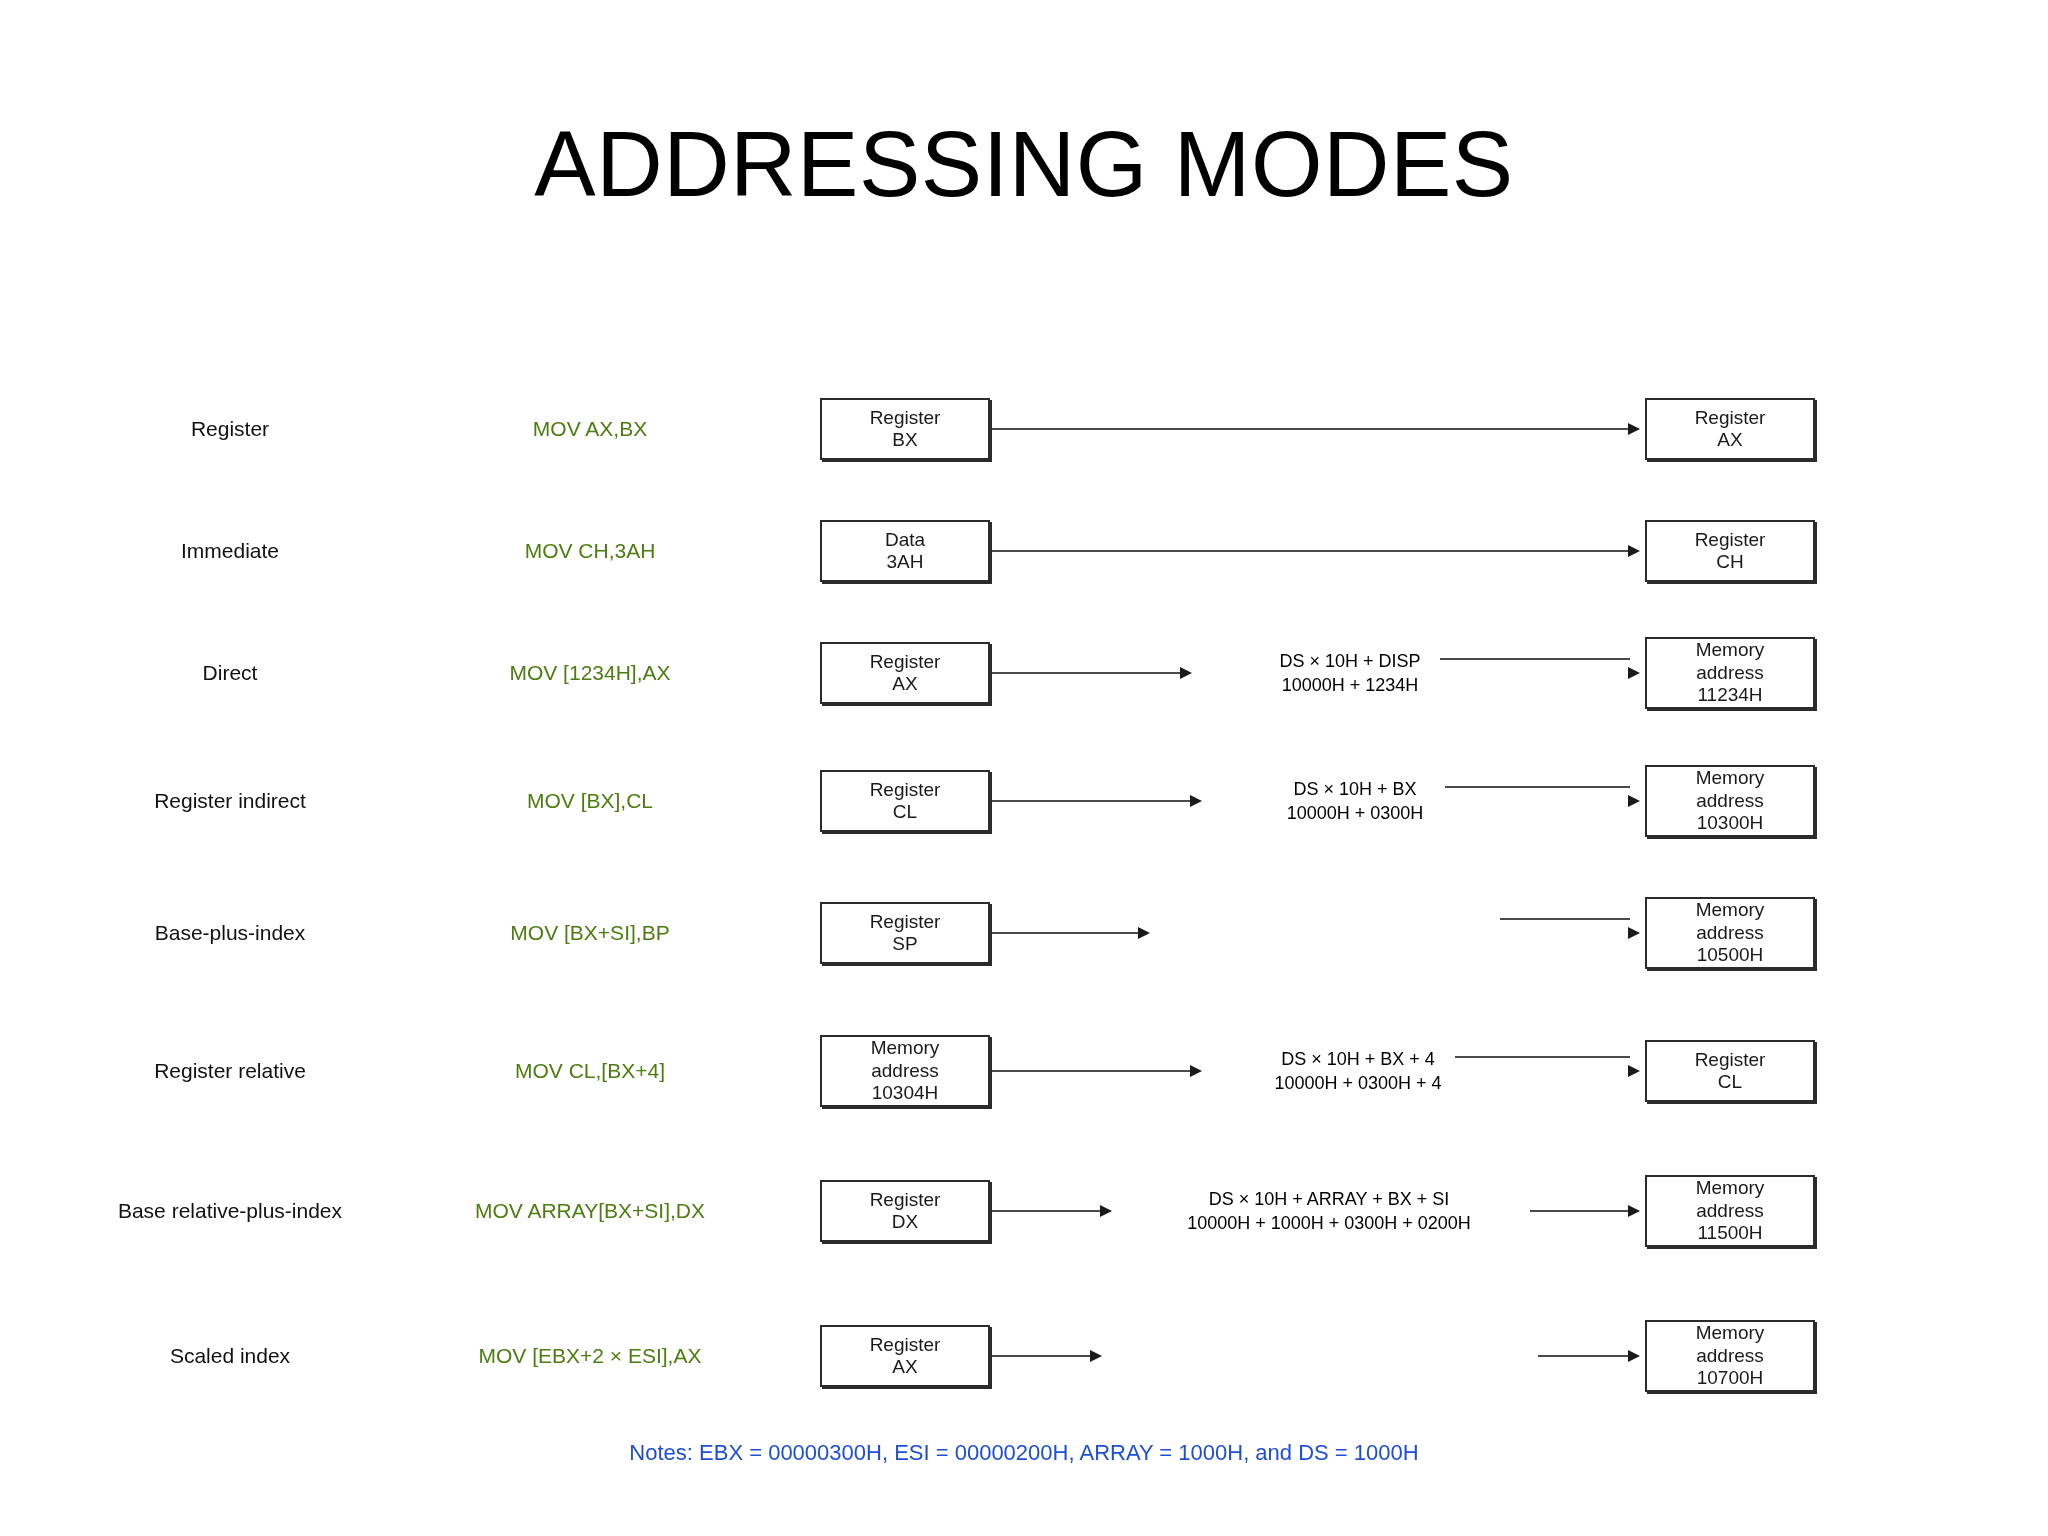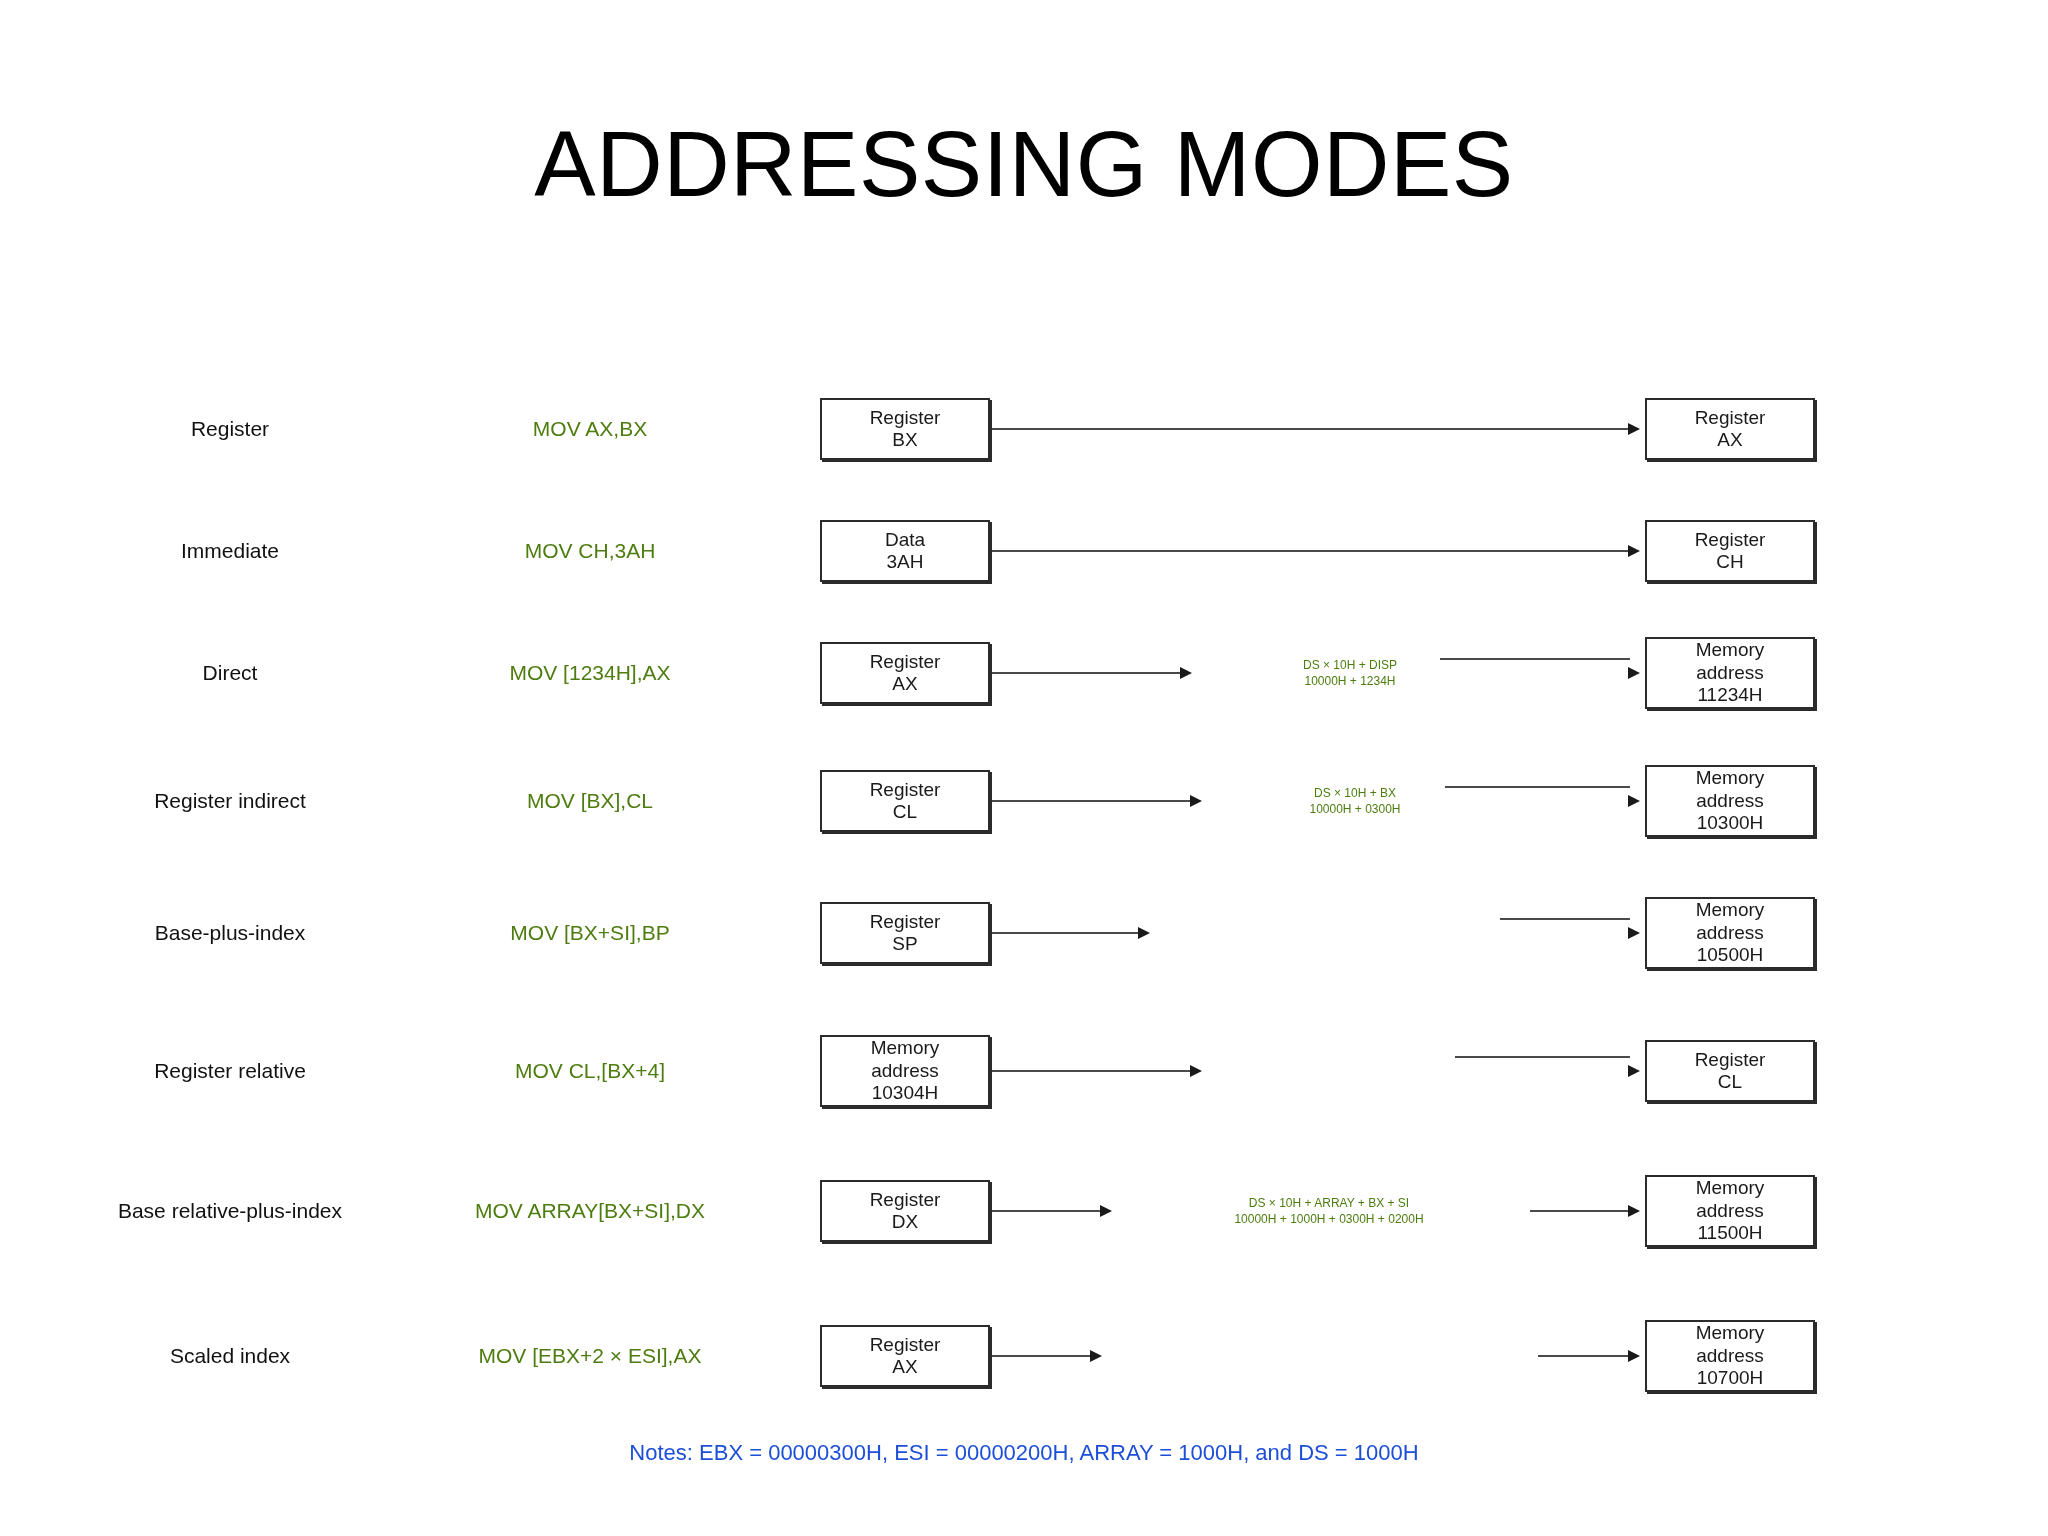--- a/index.html
+++ b/index.html
@@ -118,23 +118,23 @@
   .box.h2 { height: 62px; }
   .box.h3 { height: 72px; }
   .box .bl { display: block; white-space: nowrap; }
 
   
   .addrgen-text {
     position: absolute;
     top: 50%;
     transform: translateY(-50%);
     text-align: center;
-    font-size: 12px;
+    font-size: 18px;
     line-height: 1.35;
-    color: #4d7c0f;
+    color: #000000;
     white-space: nowrap;
   }
   .addrgen-text .bl { display: block; }
 
   
   .conn {
     position: absolute;
     top: 50%;
     height: 2px;
     background: #4a4a4a;
@@ -266,20 +266,24 @@
   <div class="row" style="top:680px;">
     <div class="cell-type">Register relative</div>
     <div class="cell-instruction">MOV   CL,[BX+4]</div>
     <div class="box src h3">
       <span class="bl">Memory</span>
       <span class="bl">address</span>
       <span class="bl">10304H</span>
     </div>
     <div class="conn" style="left:992px; width:200px;"></div>
     <div class="arrowhead" style="left:1190px;"></div>
+    <div class="addrgen-text" style="left:1212px; width:292px;">
+      <span class="bl">DS × 10H + BX + 4</span>
+      <span class="bl">10000H + 0300H + 4</span>
+    </div>
     <div class="conn" style="left:1455px; width:175px; top:calc(50% - 14px);"></div>
     <div class="arrowhead" style="left:1628px;"></div>
     <div class="box dest h2">
       <span class="bl">Register</span>
       <span class="bl">CL</span>
     </div>
   </div>
 
   <div class="row" style="top:820px;">
     <div class="cell-type">Base relative-plus-index</div>

